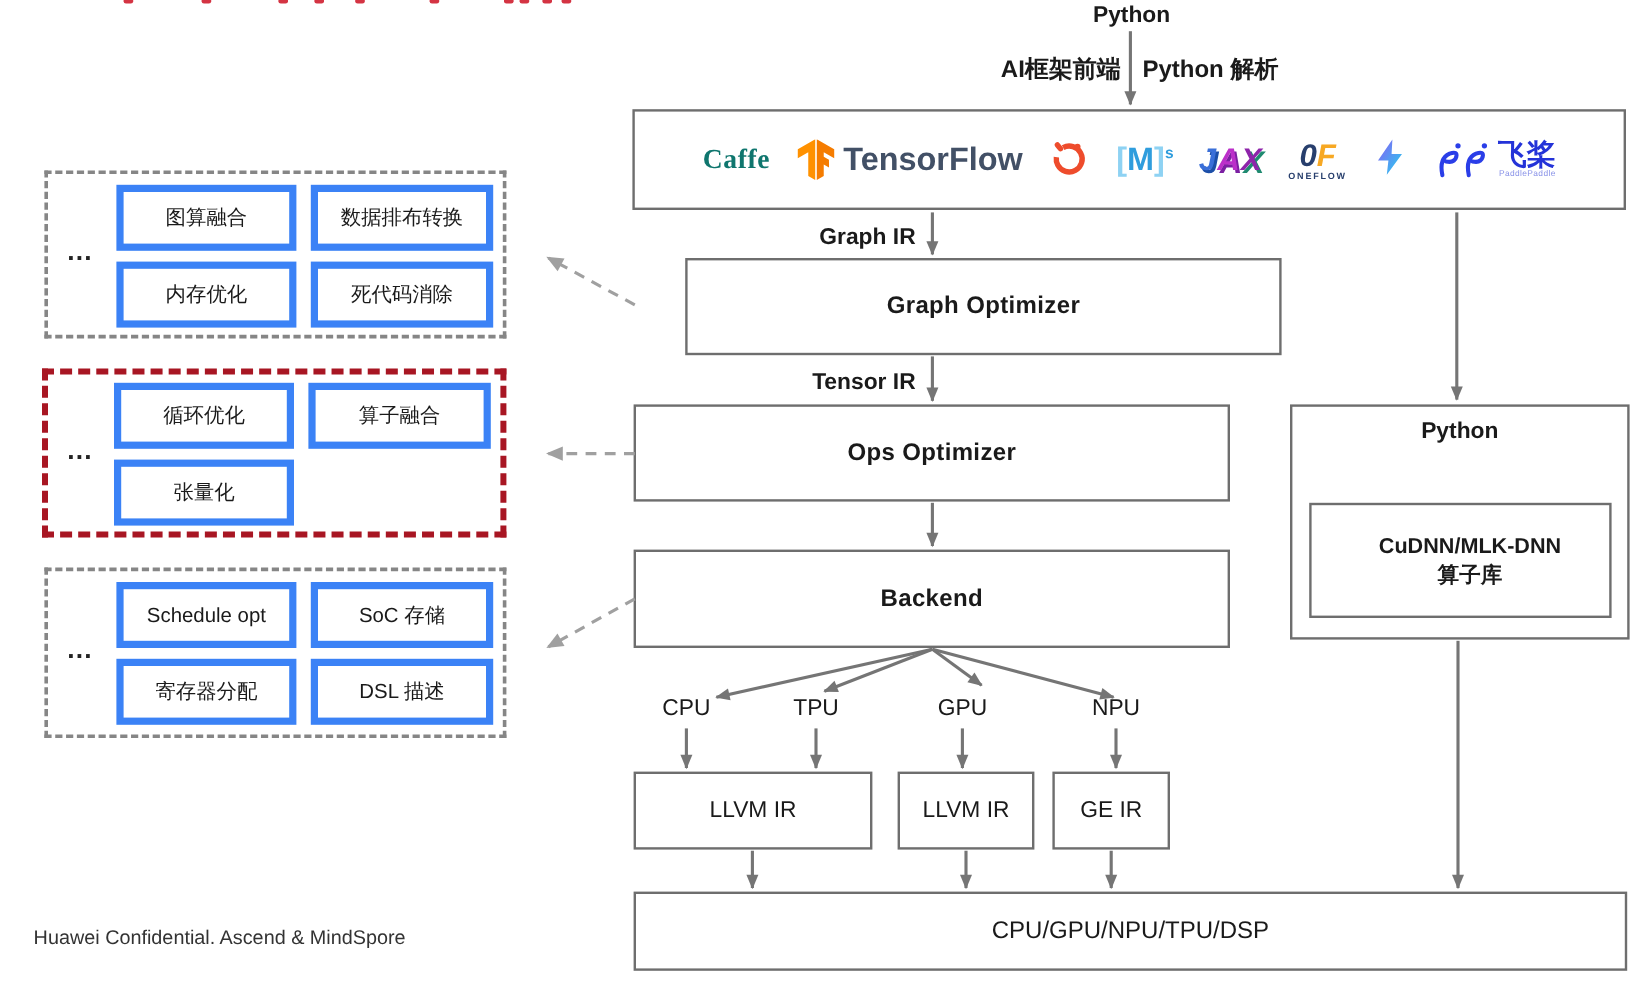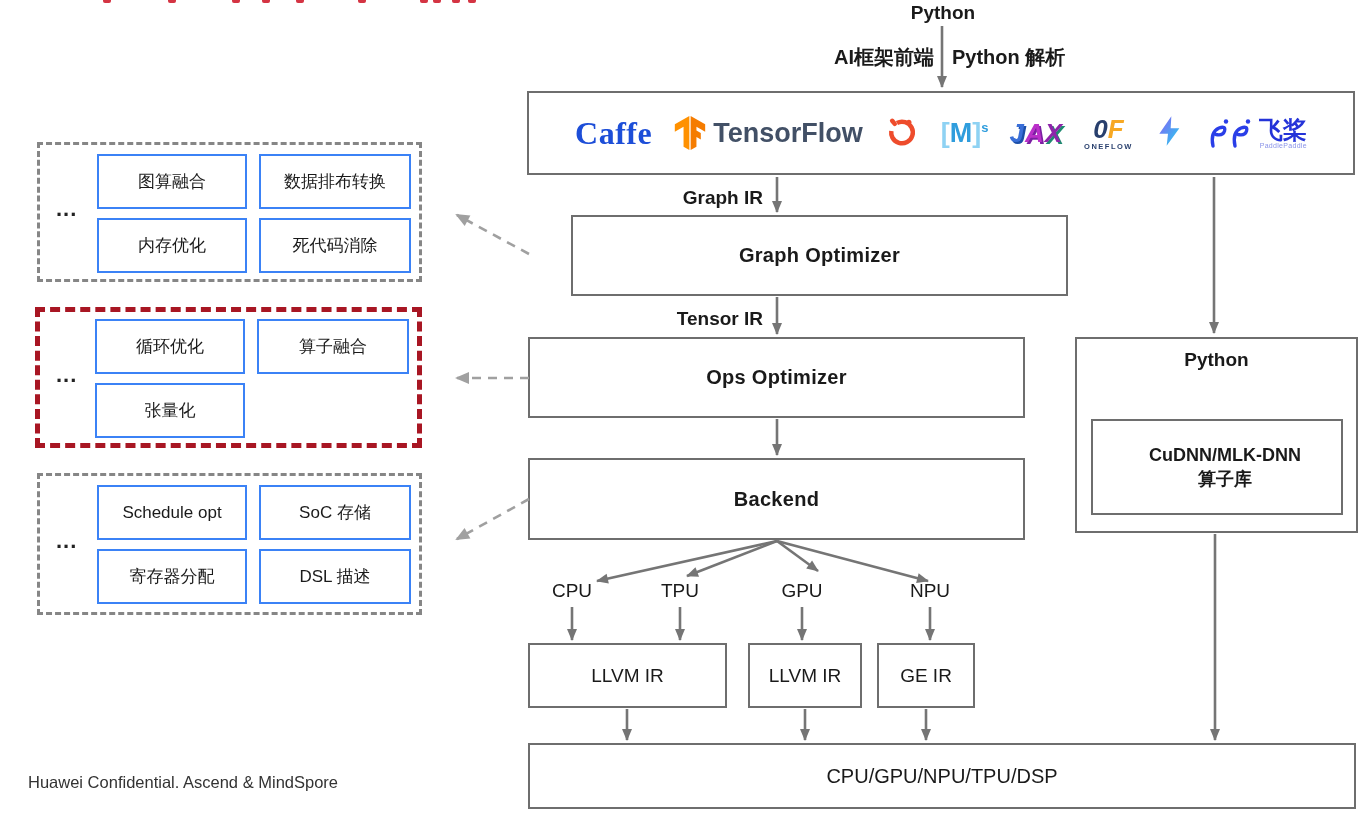--- a/index.html
+++ b/index.html
@@ -13,29 +13,29 @@
   .ir-label { position:absolute; font-size:19px; font-weight:600; }
   .target-label { position:absolute; transform:translateX(-50%); font-size:19px; font-weight:500; }
 
   .red-mark { position:absolute; top:0; height:3px; width:8px; background:#cc1122; opacity:.85; border-radius:0 0 2px 2px; }
 
   .opt-group { position:absolute; background:#fff; }
   .opt-group.gray { border:3px dashed #868686; }
   .opt-group.red  { border:5px dashed #a81623; }
   .opt-ellipsis { position:absolute; left:16px; top:50%; transform:translateY(-60%); font-size:22px; font-weight:700; color:#222; letter-spacing:1px; }
   .opt-grid { position:absolute; left:57px; top:9px; display:grid; grid-template-columns:150px 152px; grid-auto-rows:55px; column-gap:12px; row-gap:9px; }
-  .opt-cell { background:#fff; border:2px solid #3b82f6; display:flex; align-items:center; justify-content:center; font-size:17px; font-weight:500; white-space:nowrap; }
+  .opt-cell { background:#fff; border:6px solid #3b82f6; display:flex; align-items:center; justify-content:center; font-size:17px; font-weight:500; white-space:nowrap; }
 
   svg.arrows { position:absolute; left:0; top:0; width:1363px; height:819px; pointer-events:none; z-index:5; }
 
   
   .fw-box { position:absolute; left:527px; top:91px; width:828px; height:84px; background:#fff; border:2px solid #6e6e6e;
             display:flex; align-items:center; justify-content:center; gap:21px; }
   .fw-item { display:flex; align-items:center; gap:6px; }
-  .caffe-text { font-family:"Liberation Serif", serif; font-size:32px; font-weight:600; color:#1d4ed8; letter-spacing:.5px; }
+  .caffe-text { font-family:"Liberation Serif", serif; font-size:23px; font-weight:600; color:#0f766e; letter-spacing:.5px; }
   .tf-text { font-size:27px; font-weight:700; color:#425066; }
   .ms-logo { font-size:27px; font-weight:700; color:#2f9ddd; }
   .ms-logo .brk { color:#8ed2f3; }
   .ms-logo sup { font-size:13px; color:#2f9ddd; }
   .jax-logo { font-size:26px; font-weight:700; font-style:italic; letter-spacing:1px; }
   .jax-j { color:#3a6fd8; text-shadow:2px 2px 0 #1c4fa8; }
   .jax-a { color:#bb2fc9; text-shadow:2px 2px 0 #7b1fa2; }
   .jax-x { color:#8e24aa; text-shadow:2px 2px 0 #1f8a70; }
   .of-logo { display:flex; flex-direction:column; align-items:center; line-height:1; }
   .of-main { font-size:26px; font-weight:800; font-style:italic; letter-spacing:0; }

